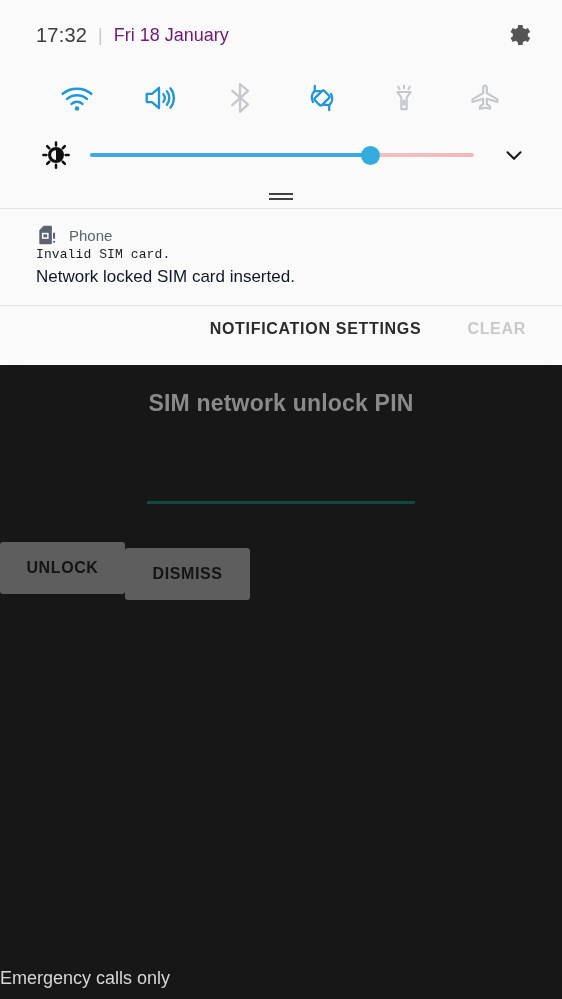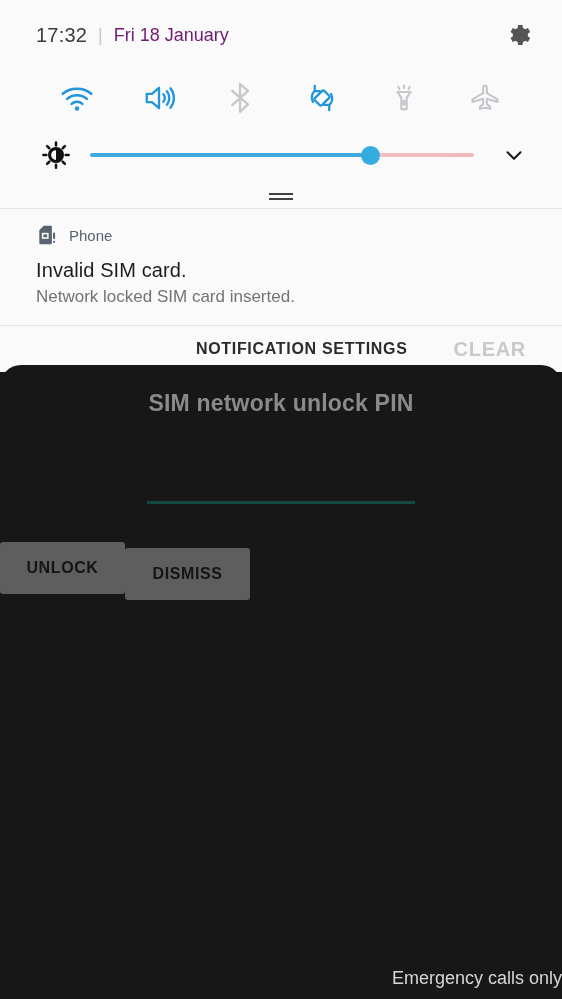--- a/index.html
+++ b/index.html
@@ -75,36 +75,36 @@
   }
   .shade-divider { height:1px; background:#e4e4e4; }
 
   
   .notif { padding:14px 36px 18px 36px; background:#fafafa; }
   .notif-head { display:flex; align-items:center; height:24px; }
   .notif-app {
     font-size:15px; color:#5a6470; margin-left:11px;
   }
   .notif-title {
-    font-size:20px; color:#1d1d1d; margin-top:12px; letter-spacing:.1px;
+    font-size:13px; color:#1d1d1d; letter-spacing:.1px;font-family:Liberation Mono, monospace;
   }
   .notif-body {
-    font-size:17px; color:#737373; margin-top:5px;
+    font-size:17px; color:#0f172a; margin-top:5px;
   }
   .notif-divider { height:1px; background:#e4e4e4; }
 
   .actions {
     height:46px; display:flex; align-items:center; justify-content:flex-end;
     padding:0 36px; background:#fafafa;text-align:right;
   }
   .action-primary {
     font-size:16px; font-weight:bold; color:#2b2b2b; letter-spacing:.7px;
   }
   .action-secondary {
-    font-size:20px; font-weight:bold; color:#c9c9c9; letter-spacing:.7px;
+    font-size:16px; font-weight:bold; color:#c9c9c9; letter-spacing:.7px;
     margin-left:46px;
   }
 
   
   .dark-area {
     position:absolute; top:365px; left:0; width:562px; height:634px;
     background:#171717;
     border-radius:21px;
   }
   .sim-title {
@@ -126,21 +126,21 @@
   .dlg-btn {
     width:125px; height:52px; border-radius:3px;
     background:#5e5e5e; border:none;
     color:#141414; font-size:16px; font-weight:bold; letter-spacing:.6px;
     font-family:"Liberation Sans", sans-serif;
   }
   .dlg-btn + .dlg-btn { margin-top:12px; }
 
   .emergency {
     position:absolute; bottom:10px; left:0; width:100%;
-    text-align:right; font-size:18px; color:#d6d6d6;
+    text-align:left; font-size:18px; color:#d6d6d6;
   }
 </style>
 </head>
 <body>
 
 <div id="screen">
 
   <div class="shade">
 
     <div class="status-row">

